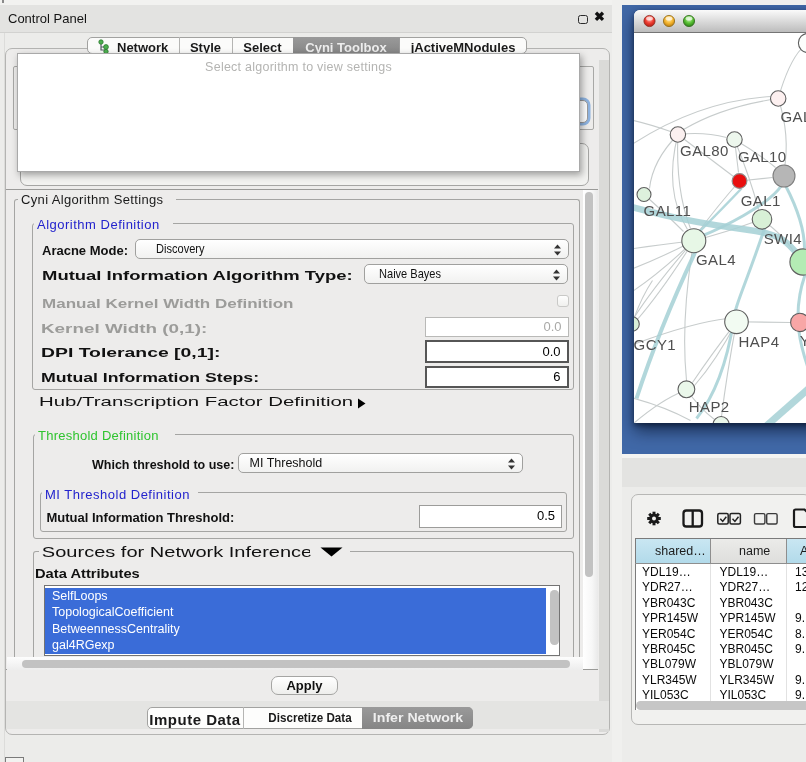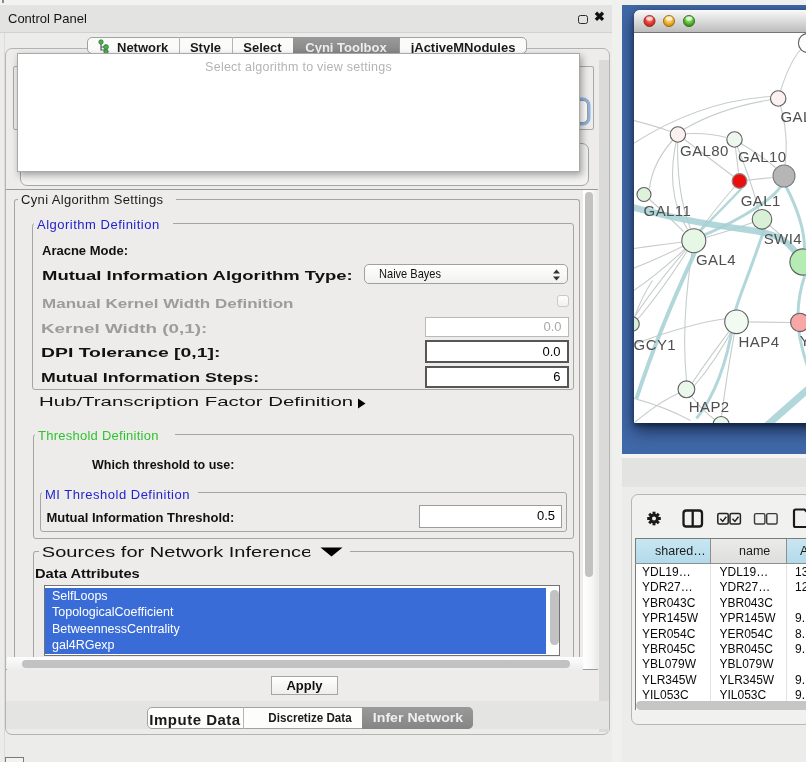--- a/index.html
+++ b/index.html
@@ -63,20 +63,24 @@
   <div class="abs" style="left:583px;top:190px;width:14.5px;height:479px;background:linear-gradient(90deg,#ffffff,#f7f7f7 60%,#e9e9e9);"></div>
   <div class="abs" style="left:584.5px;top:192px;width:8.5px;height:385px;background:#c2c2c2;border-radius:4.2px;"></div>
 
   <div class="abs" style="left:14px;top:199px;width:566px;height:471px;border:1px solid #a5a5a3;border-bottom:none;border-radius:3px 3px 0 0;box-sizing:border-box;"></div>
   <div class="abs" style="left:18px;top:192px;width:152px;height:14px;background:#edeceb;font-size:13px;color:#1a1a1a;padding:0 3px;letter-spacing:0.35px;">Cyni Algorithm Settings</div>
 
   <div class="abs" style="left:32px;top:223px;width:542px;height:167px;border:1px solid #a5a5a3;border-radius:3px;box-sizing:border-box;"></div>
   <div class="abs" style="left:34px;top:217px;width:133px;height:14px;background:#edeceb;font-size:13px;color:#2323cd;padding:0 3px;letter-spacing:0.5px;">Algorithm Definition</div>
 
   <div class="abs wb" style="left:42px;top:242.5px;">Aracne Mode:</div>
+  <div class="combo" style="left:134.5px;top:239px;width:434px;height:20px;padding-left:20.5px;line-height:18px;"><span class="ct">Discovery</span><svg width="9" height="12" viewBox="0 0 9 12">
+        <path d="M4.5 0.5 L8 4.5 H1 Z" fill="#333"></path>
+        <path d="M4.5 11.5 L1 7.5 H8 Z" fill="#333"></path>
+      </svg></div>
   <div class="abs wb" style="left:42px;top:267.5px;transform:scaleX(1.42);transform-origin:0 50%;">Mutual Information Algorithm Type:</div>
   <div class="combo" style="left:364px;top:264px;width:204px;height:20px;padding-left:13.5px;line-height:18px;"><span class="ct">Naive Bayes</span><svg width="9" height="12" viewBox="0 0 9 12">
         <path d="M4.5 0.5 L8 4.5 H1 Z" fill="#333"></path>
         <path d="M4.5 11.5 L1 7.5 H8 Z" fill="#333"></path>
       </svg></div>
 
   <div class="abs wb" style="left:42px;top:295.5px;color:#9c9c9a;transform:scaleX(1.31);transform-origin:0 50%;">Manual Kernel Width Definition</div>
   <div class="abs" style="left:557px;top:295px;width:12px;height:12px;background:linear-gradient(#fefefe,#f0f0ee);border:1px solid #c9c9c7;border-radius:3px;box-sizing:border-box;"></div>
 
   <div class="abs wb" style="left:41px;top:320.5px;color:#9c9c9a;transform:scaleX(1.45);transform-origin:0 50%;">Kernel Width (0,1):</div>
@@ -88,20 +92,24 @@
 
   <div class="abs" style="left:38.5px;top:393.5px;font-size:13.5px;color:#111;transform:scaleX(1.51);transform-origin:0 50%;">Hub/Transcription Factor Definition</div>
   <svg class="abs" style="left:356.5px;top:397.5px;" width="9" height="11" viewBox="0 0 9 11">
       <path d="M1 0.5 L8.5 5.5 L1 10.5 Z" fill="#000"></path>
     </svg>
 
   <div class="abs" style="left:33px;top:434px;width:541px;height:105px;border:1px solid #a5a5a3;border-radius:3px;box-sizing:border-box;"></div>
   <div class="abs" style="left:35px;top:428px;width:134px;height:14px;background:#edeceb;font-size:13px;color:#2fc42f;padding:0 3px;letter-spacing:0.25px;">Threshold Definition</div>
 
   <div class="abs b" style="left:92px;top:457.5px;font-size:12.5px;color:#111;">Which threshold to use:</div>
+  <div class="combo" style="left:238px;top:453px;width:285px;height:20px;padding-left:10.5px;line-height:18px;"><span class="ct2">MI Threshold</span><svg width="9" height="12" viewBox="0 0 9 12">
+        <path d="M4.5 0.5 L8 4.5 H1 Z" fill="#333"></path>
+        <path d="M4.5 11.5 L1 7.5 H8 Z" fill="#333"></path>
+      </svg></div>
 
   <div class="abs" style="left:40px;top:492px;width:527px;height:40px;border:1px solid #a5a5a3;border-radius:3px;box-sizing:border-box;"></div>
   <div class="abs" style="left:42px;top:487px;width:150px;height:14px;background:#edeceb;font-size:13px;color:#2323cd;padding:0 3px;letter-spacing:0.5px;">MI Threshold Definition</div>
   <div class="abs b" style="left:46.5px;top:509.5px;font-size:13px;color:#111;">Mutual Information Threshold:</div>
   <div class="field" style="left:419px;top:505px;width:143px;height:23px;border:1px solid #9c9c9a;color:#000;line-height:20px;">0.5</div>
 
   <div class="abs" style="left:33px;top:550.5px;width:541px;height:119.5px;border:1px solid #a5a5a3;border-bottom:none;border-radius:3px 3px 0 0;box-sizing:border-box;"></div>
   <div class="abs" style="left:39px;top:544px;height:13px;background:#edeceb;padding:0 2px;font-size:14px;color:#111;transform:scaleX(1.43);transform-origin:0 50%;">Sources for Network Inference</div>
   <div class="abs" style="left:310px;top:549.5px;width:40px;height:3px;background:#edeceb;"></div>
     <svg class="abs" style="left:319.5px;top:546.5px;" width="23" height="10" viewBox="0 0 23 10">
@@ -111,21 +119,21 @@
 
   <div class="abs" style="left:44px;top:585px;width:516px;height:71px;background:#fff;border:1px solid #737373;box-sizing:border-box;overflow:hidden;">
     <div style="position:absolute;left:0;top:2px;width:501px;height:66px;background:#3a6cd8;"></div>
     <div style="position:absolute;left:7px;top:2px;width:490px;font-size:12.5px;color:#fff;line-height:16.4px;">SelfLoops<br>TopologicalCoefficient<br>BetweennessCentrality<br>gal4RGexp</div>
     <div style="position:absolute;left:505px;top:4px;width:8.5px;height:55px;background:#c2c2c2;border-radius:4.2px;"></div>
   </div>
 
   <div class="abs" style="left:7px;top:657px;width:576px;height:12.5px;background:linear-gradient(#fdfdfd,#ededed);"></div>
   <div class="abs" style="left:22px;top:660px;width:548px;height:8px;background:#c2c2c2;border-radius:4px;"></div>
 
-  <div class="abs" style="left:271px;top:676px;width:67px;height:19px;background:linear-gradient(#ffffff,#eeeeec);border:1px solid #a5a5a3;border-radius:0;box-sizing:border-box;text-align:center;font-size:13px;color:#111;line-height:17px;font-weight:bold;">Apply</div>
+  <div class="abs" style="left:271px;top:676px;width:67px;height:19px;background:linear-gradient(#ffffff,#eeeeec);border:1px solid #a5a5a3;border-radius:7px;box-sizing:border-box;text-align:center;font-size:13px;color:#111;line-height:17px;font-weight:bold;">Apply</div>
 
   <div class="abs" style="left:6px;top:701px;width:603px;height:28px;background:#e4e4e2;"></div>
   <div class="abs" id="bottabs" style="left:147px;top:707px;width:326px;height:22px;background:#fdfdfc;border:1px solid #a2a2a0;border-radius:5px;box-sizing:border-box;"></div>
   <div class="abs" style="left:361.5px;top:707px;width:111.5px;height:22px;background:linear-gradient(#9a9a9a,#858585);border-radius:0 5px 5px 0;"></div>
   <div class="abs" style="left:243px;top:707px;width:1px;height:22px;background:#b5b5b3;"></div>
   <div class="tabt" style="left:147px;top:710.5px;width:96px;font-size:15px;letter-spacing:0.5px;">Impute Data</div>
   <div class="tabt" style="left:251px;top:710.5px;width:118px;font-size:12.5px;transform:scaleX(0.93);">Discretize Data</div>
   <div class="tabt" style="left:361.5px;top:710.5px;width:112px;font-size:12.5px;transform:scaleX(1.13);color:#efefef;">Infer Network</div>
 
   <div class="abs" style="left:5px;top:757px;width:19px;height:10px;background:#f2f2f0;border:1px solid #7a7a7a;box-sizing:border-box;"></div>

